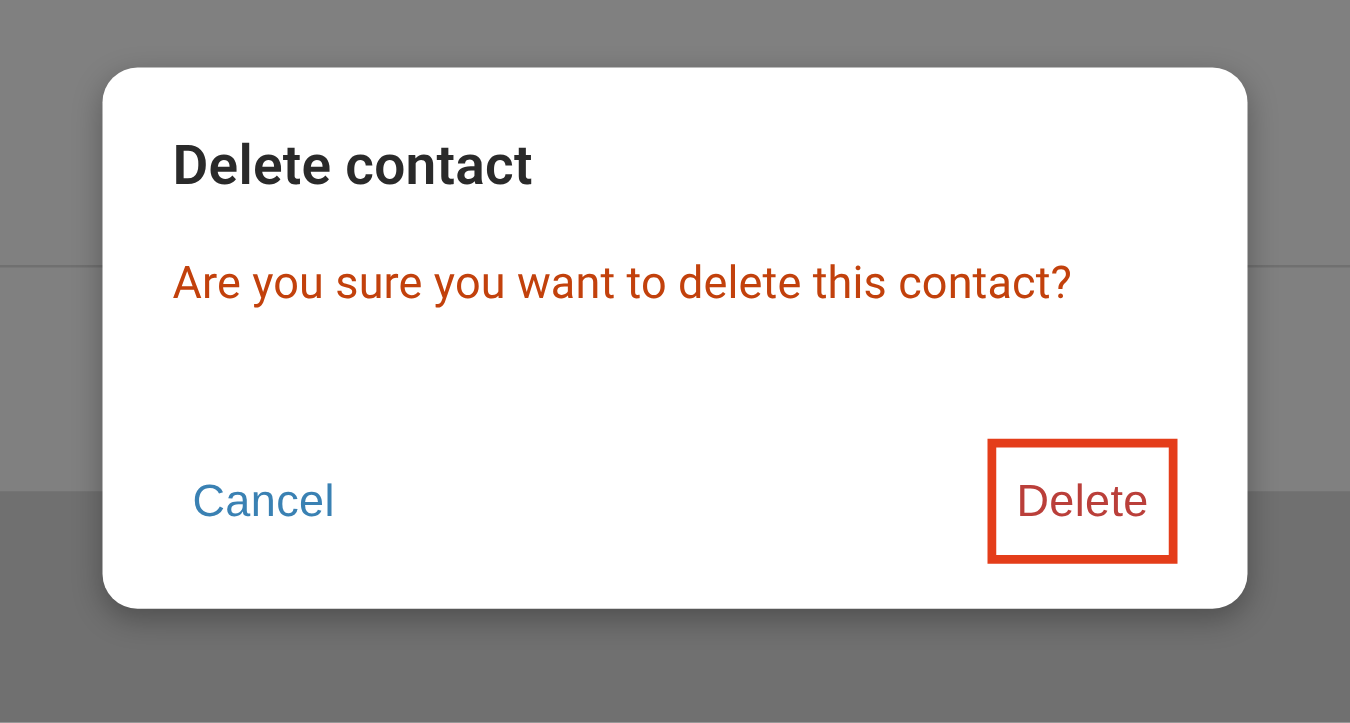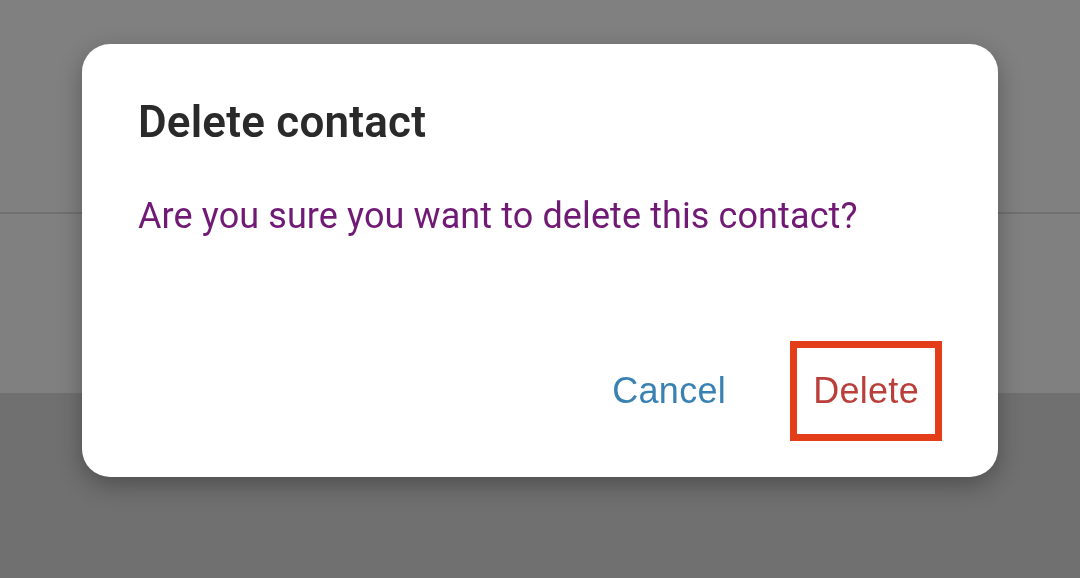--- a/index.html
+++ b/index.html
@@ -26,46 +26,46 @@
     .bg-bottom {
       position: absolute;
       left: 0;
       right: 0;
       bottom: 0;
       height: 185px;
       background: #707070;
     }
     .dialog {
       position: absolute;
-      top: 44px;
+      top: 54px;
       left: 82px;
       width: 916px;
       background: #ffffff;
       border-radius: 28px;
       box-shadow: 0 8px 24px rgba(0,0,0,0.3);
       padding: 52px 56px 36px 56px;
     }
     .dialog-title {
       font-size: 44px;
       font-weight: 600;
       color: #2a2a2a;
       margin-bottom: 44px;
       letter-spacing: 0.2px;
     }
     .dialog-message {
       font-size: 36px;
       font-weight: 400;
-      color: #701a75;
+      color: #c2410c;
       line-height: 1.35;
       margin-bottom: 100px;
       letter-spacing: 0.1px;
     }
     .dialog-actions {
       display: flex;
-      justify-content: flex-end;
+      justify-content: space-between;
       align-items: center;
       gap: 48px;
     }
     .btn {
       font-size: 36px;
       font-weight: 500;
       background: transparent;
       border: none;
       cursor: pointer;
       padding: 10px 16px;

